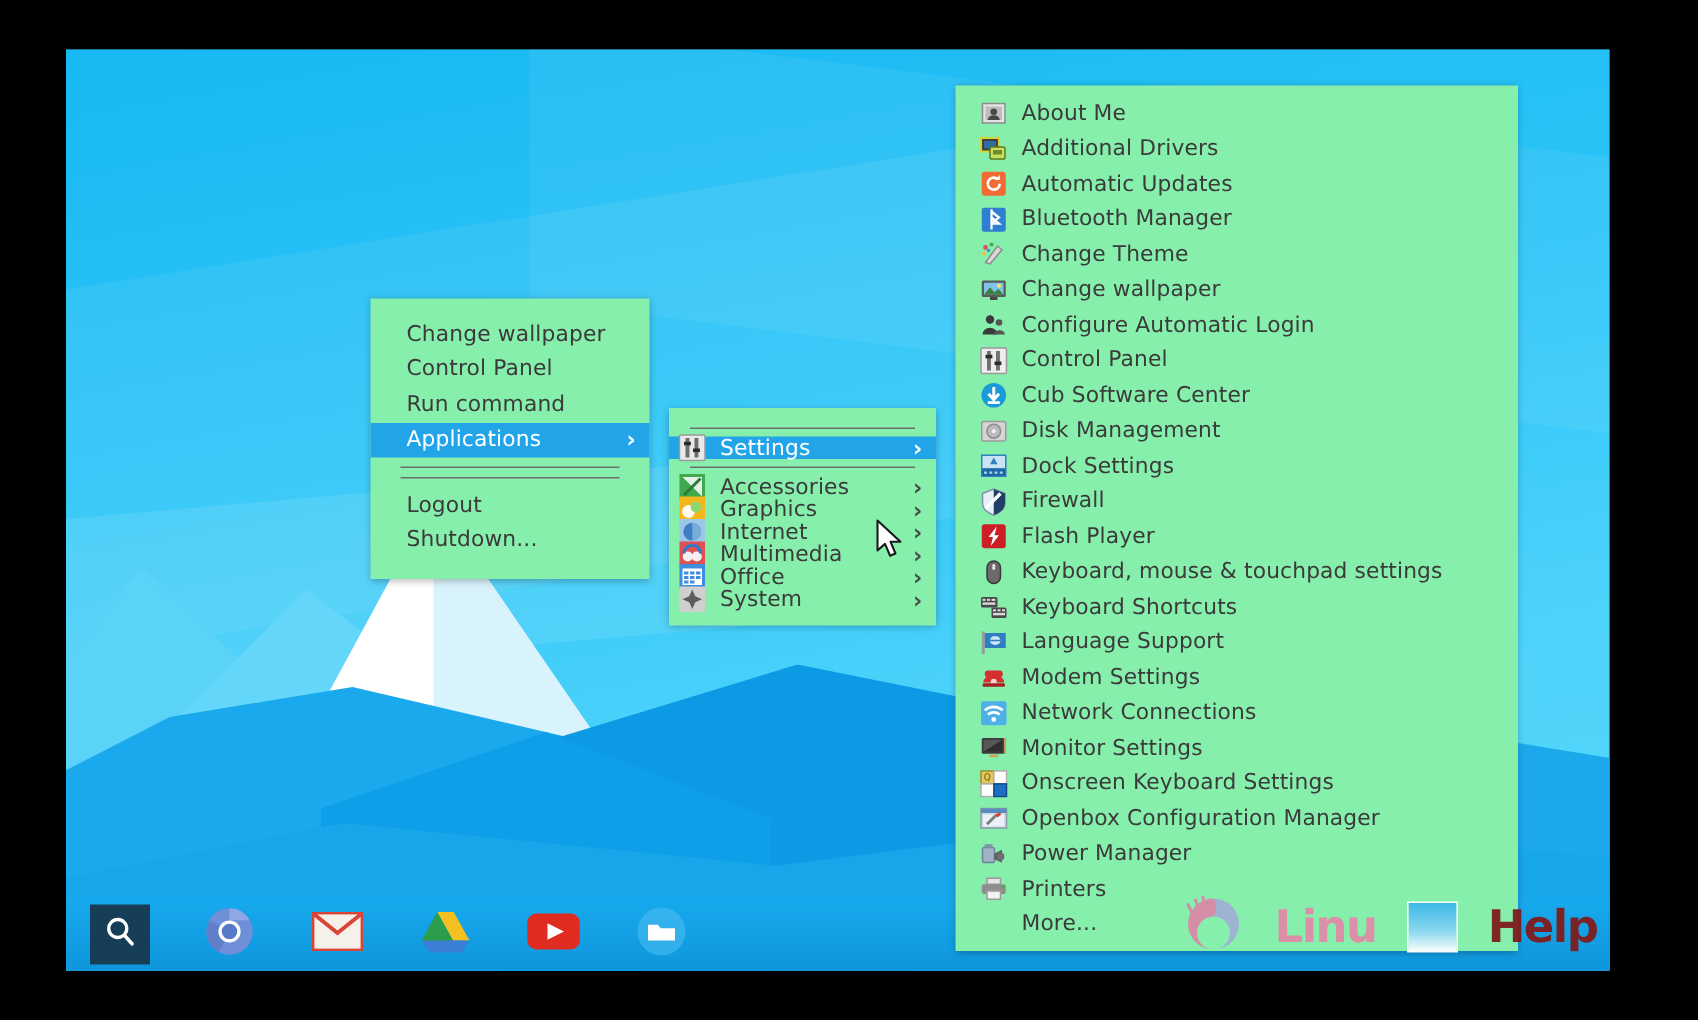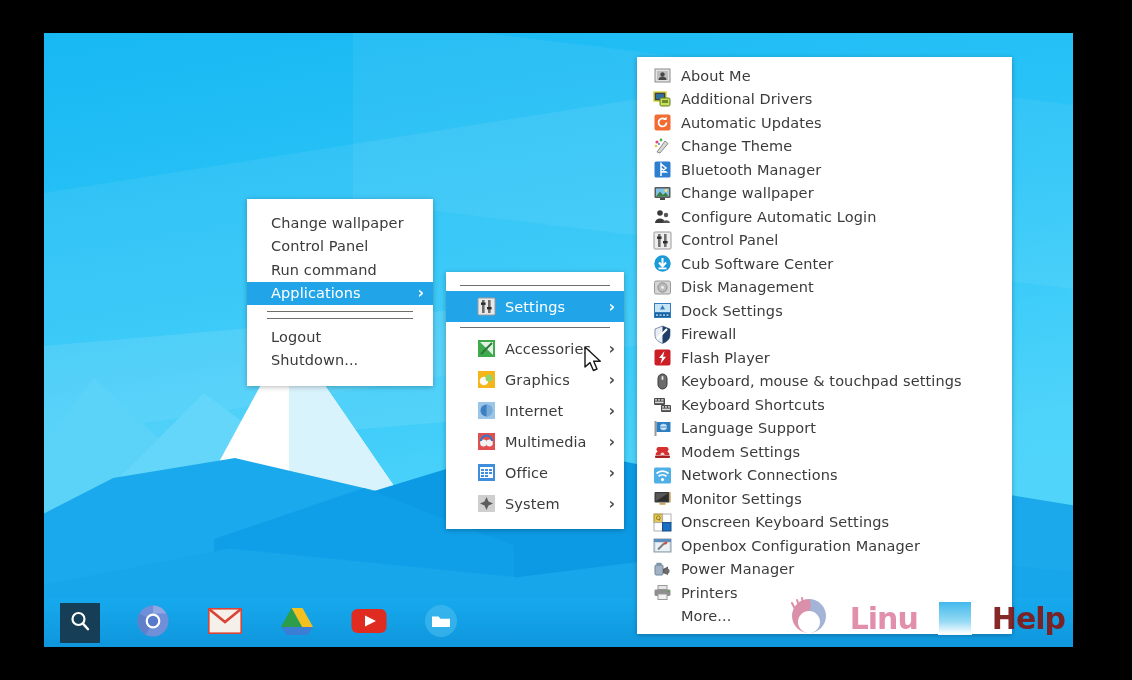--- a/index.html
+++ b/index.html
@@ -113,41 +113,41 @@
   }
   .dock-search {
     width: 40px; height: 40px;
     background: #163f57;
     display: flex; align-items: center; justify-content: center;
   }
 
   
   .menu {
     position: absolute;
-    background: #ffffff;
+    background: #86efac;
     box-shadow: 0 1px 5px rgba(0,0,0,0.28);
     font-size: 14.5px;
     color: #3b3b3b;
     padding: 6px 0;
     z-index: 20;
   }
   #menu-root { left: 203px; top: 166px; width: 186px; padding: 12px 0 14px 0; }
   #menu-apps { left: 402px; top: 239px; width: 178px; padding: 8px 0 10px 0; }
   #menu-settings { left: 593px; top: 24px; width: 375px; padding: 7px 0 6px 0; }
 
   .mi {
     display: flex; align-items: center;
     height: 23.5px;
     padding: 0 9px 0 24px;
     white-space: nowrap;
     cursor: default;
     letter-spacing: 0.1px;
   }
   #menu-root .mi { padding-left: 24px; height: 23.5px; }
-  #menu-apps .mi { padding-left: 31px; height: 31px; }
+  #menu-apps .mi { padding-left: 6px; height: 15px; }
   #menu-settings .mi { padding-left: 16px; height: 23.5px; }
 
   .mi.sel { background: #22a5e8; color: #ffffff; }
   .mi .label { flex: 1; }
   .mi .arrow {
     font-family: "DejaVu Sans", sans-serif;
     font-size: 15px; font-weight: bold;
     color: #4a4a4a; margin-left: 8px;
   }
   .mi.sel .arrow { color: #ffffff; }
@@ -362,38 +362,38 @@
           <path d="M13.5 9.5 a4 4 0 1 1 -1.4 -3.1" stroke="#ffffff" stroke-width="1.8" fill="none"></path>
           <path d="M13.6 3.6 L13.6 7 L10.2 7 Z" fill="#ffffff"></path>
         </svg>
       </span>
       <span class="label">Automatic Updates</span>
     </div>
 
     <div class="mi">
       <span class="ico">
         <svg width="19" height="19" viewBox="0 0 19 19">
+          <rect x="1.5" y="1.5" width="16" height="16" rx="1.5" fill="#2f7fd0"></rect>
+          <path d="M8 4 L13 8 L8 12 L8 2.5 L8 16 L8 12 L13 12 L8 8" stroke="#ffffff" stroke-width="1.5" fill="none"></path>
+        </svg>
+      </span>
+      <span class="label">Bluetooth Manager</span>
+    </div>
+
+    <div class="mi">
+      <span class="ico">
+        <svg width="19" height="19" viewBox="0 0 19 19">
           <path d="M4 15 L12 4 L15 6.5 L7 16 Z" fill="#d8d8d8" stroke="#8c8c8c"></path>
           <circle cx="4" cy="5" r="1.6" fill="#e04a6a"></circle>
           <circle cx="8" cy="3" r="1.4" fill="#4ab04a"></circle>
           <circle cx="3" cy="9" r="1.3" fill="#f2c23a"></circle>
           <circle cx="6" cy="7" r="1.1" fill="#3f8ede"></circle>
         </svg>
       </span>
       <span class="label">Change Theme</span>
-    </div>
-
-    <div class="mi">
-      <span class="ico">
-        <svg width="19" height="19" viewBox="0 0 19 19">
-          <rect x="1.5" y="1.5" width="16" height="16" rx="1.5" fill="#2f7fd0"></rect>
-          <path d="M8 4 L13 8 L8 12 L8 2.5 L8 16 L8 12 L13 12 L8 8" stroke="#ffffff" stroke-width="1.5" fill="none"></path>
-        </svg>
-      </span>
-      <span class="label">Bluetooth Manager</span>
     </div>
 
     <div class="mi">
       <span class="ico">
         <svg width="19" height="19" viewBox="0 0 19 19">
           <rect x="1.5" y="3" width="16" height="11" rx="1" fill="#5a5a5a"></rect>
           <rect x="3" y="4.5" width="13" height="8" fill="#7fc4e8"></rect>
           <path d="M3 12.5 L7 7.5 L10 11 L12.5 8.5 L16 12.5 Z" fill="#3f7f3f"></path>
           <circle cx="13" cy="6.5" r="1.4" fill="#ffe06a"></circle>
           <rect x="7" y="14" width="5" height="2" fill="#4a4a4a"></rect>

